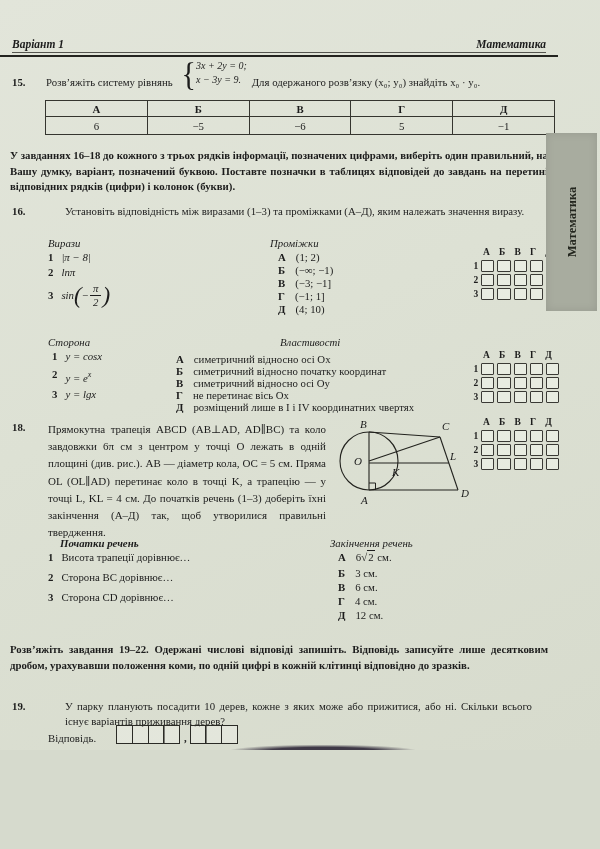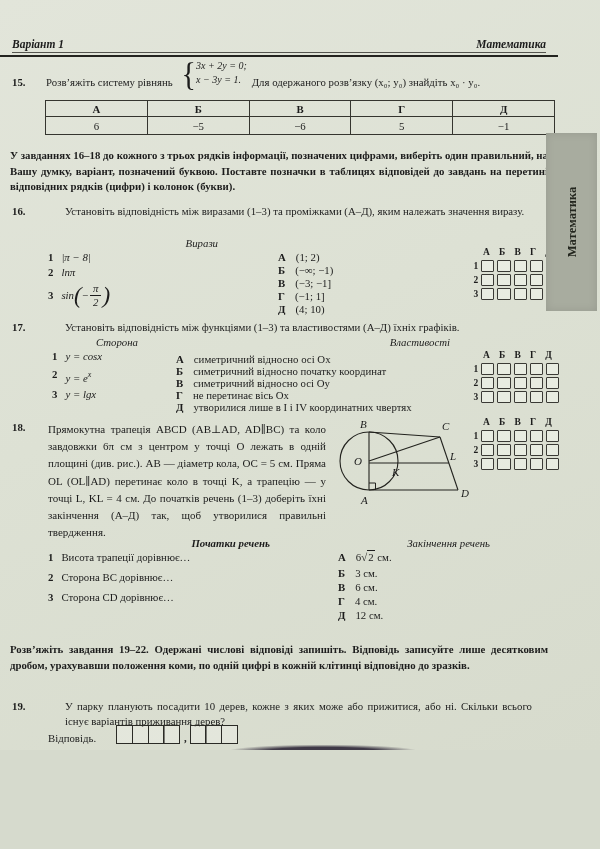--- a/index.html
+++ b/index.html
@@ -25,21 +25,21 @@
   .math{font-style:italic;}
   
   .ans-table{border-collapse:collapse;width:510px;table-layout:fixed;}
   .ans-table td{border:1px solid #35352f;text-align:center;font-size:10.8px;
                 height:15px;padding:0;}
   .ans-table tr.vals td{height:17px;}
   .ans-table td.hd{font-weight:700;}
   
   .boldpar{font-weight:700;font-size:10.8px;line-height:15.6px;text-align:justify;}
   
-  .colhdr{font-style:italic;font-size:10.8px;text-align:right;}
+  .colhdr{font-style:italic;font-size:10.8px;text-align:left;}
   
   .item{position:absolute;display:flex;font-size:10.8px;line-height:13px;}
   .inum{font-weight:700;margin-right:8px;}
   .ilet{font-weight:700;margin-right:10px;}
   .frac{display:inline-flex;flex-direction:column;align-items:center;line-height:11px;
         vertical-align:middle;margin:0 1px;}
   .ftop{border-bottom:1px solid #1c1c1c;padding:0 3px 1px 3px;}
   .fbot{padding-top:1px;}
   .bigp{font-size:23px;font-weight:300;line-height:1;vertical-align:middle;}
   sup{font-size:8px;}
@@ -87,21 +87,21 @@
   <div class="abs rule2"></div>
 
   <div class="abs" style="top:58px;left:12px;width:537px;">
     <div class="q15row">
       <span class="qnum">15.</span>
       <span class="sp">Розв’яжіть систему рівнянь</span>
       <span class="sys">
           <span class="brace">{</span>
           <span class="eqcol">
             <span class="math">3x + 2y = 0;</span>
-            <span class="math">x − 3y = 1.</span>
+            <span class="math">x − 3y = 9.</span>
           </span>
         </span>
       <span>Для одержаного розв’язку (x₀; y₀) знайдіть x₀ · y₀.</span>
     </div>
   </div>
 
   <table class="ans-table abs" style="top:100px;left:45px;">
     <tbody>
         <tr>
       <td class="hd">А</td>
@@ -120,20 +120,21 @@
   </tbody>
     </table>
 
   <div class="abs boldpar" style="top:148px;left:10px;width:538px;">У завданнях 16–18 до кожного з трьох рядків інформації, позначених цифрами, виберіть один правильний, на Вашу думку, варіант, позначений буквою. Поставте позначки в таблицях відповідей до завдань на перетині відповідних рядків (цифри) і колонок (букви).</div>
 
   <div class="abs qrow" style="top:204px;left:12px;width:520px;">
     <span class="qnum">16.</span>
     <span class="qtext">Установіть відповідність між виразами (1–3) та проміжками (А–Д), яким належать значення виразу.</span>
   </div>
   <div class="abs colhdr" style="top:237px;left:48px;width:170px;">Вирази</div>
+  <div class="abs colhdr" style="top:237px;left:270px;width:180px;">Проміжки</div>
 
   <div class="item" style="top:251px;left:48px;">
     <span class="inum">1</span>
     <span class="math">|π − 8|</span>
   </div>
   <div class="item" style="top:266px;left:48px;">
     <span class="inum">2</span>
     <span class="math">lnπ</span>
   </div>
   <div class="item" style="top:283px;left:48px;align-items:center;">
@@ -192,24 +193,20 @@
     <div class="grid-row">
         <span class="grid-rlabel">3</span>
         <span class="sq"></span>
         <span class="sq"></span>
         <span class="sq"></span>
         <span class="sq"></span>
         <span class="sq"></span>
       </div>
   </div>
 
-  <div class="abs qrow" style="top:320px;left:12px;width:537px;">
-    <span class="qnum">17.</span>
-    <span class="qtext" style="text-align:left;">Установіть відповідність між функціями (1–3) та властивостями (А–Д) їхніх графіків.</span>
-  </div>
   <div class="abs colhdr" style="top:336px;left:48px;width:90px;">Сторона</div>
   <div class="abs colhdr" style="top:336px;left:280px;width:170px;">Властивості</div>
 
   <div class="item" style="top:350px;left:52px;">
       <span class="inum">1</span>
       <span class="math">y = cosx</span>
     </div>
   <div class="item" style="top:368px;left:52px;">
       <span class="inum">2</span>
       <span class="math"><span>y = e</span><sup>x</sup></span>
@@ -230,21 +227,21 @@
   <div class="item" style="top:377px;left:176px;">
       <span class="ilet">В</span>
       <span>симетричний відносно осі Oy</span>
     </div>
   <div class="item" style="top:389px;left:176px;">
       <span class="ilet">Г</span>
       <span>не перетинає вісь Ox</span>
     </div>
   <div class="item" style="top:401px;left:176px;">
       <span class="ilet">Д</span>
-      <span>утворилися лише в І і ІV координатних чвертях</span>
+      <span>розміщений лише в І і ІV координатних чвертях</span>
     </div>
 
   <div class="grid" style="top:350px;left:470px;">
     <div class="grid-header">А Б В Г Д</div>
     <div class="grid-row">
         <span class="grid-rlabel">1</span>
         <span class="sq"></span>
         <span class="sq"></span>
         <span class="sq"></span>
         <span class="sq"></span>

